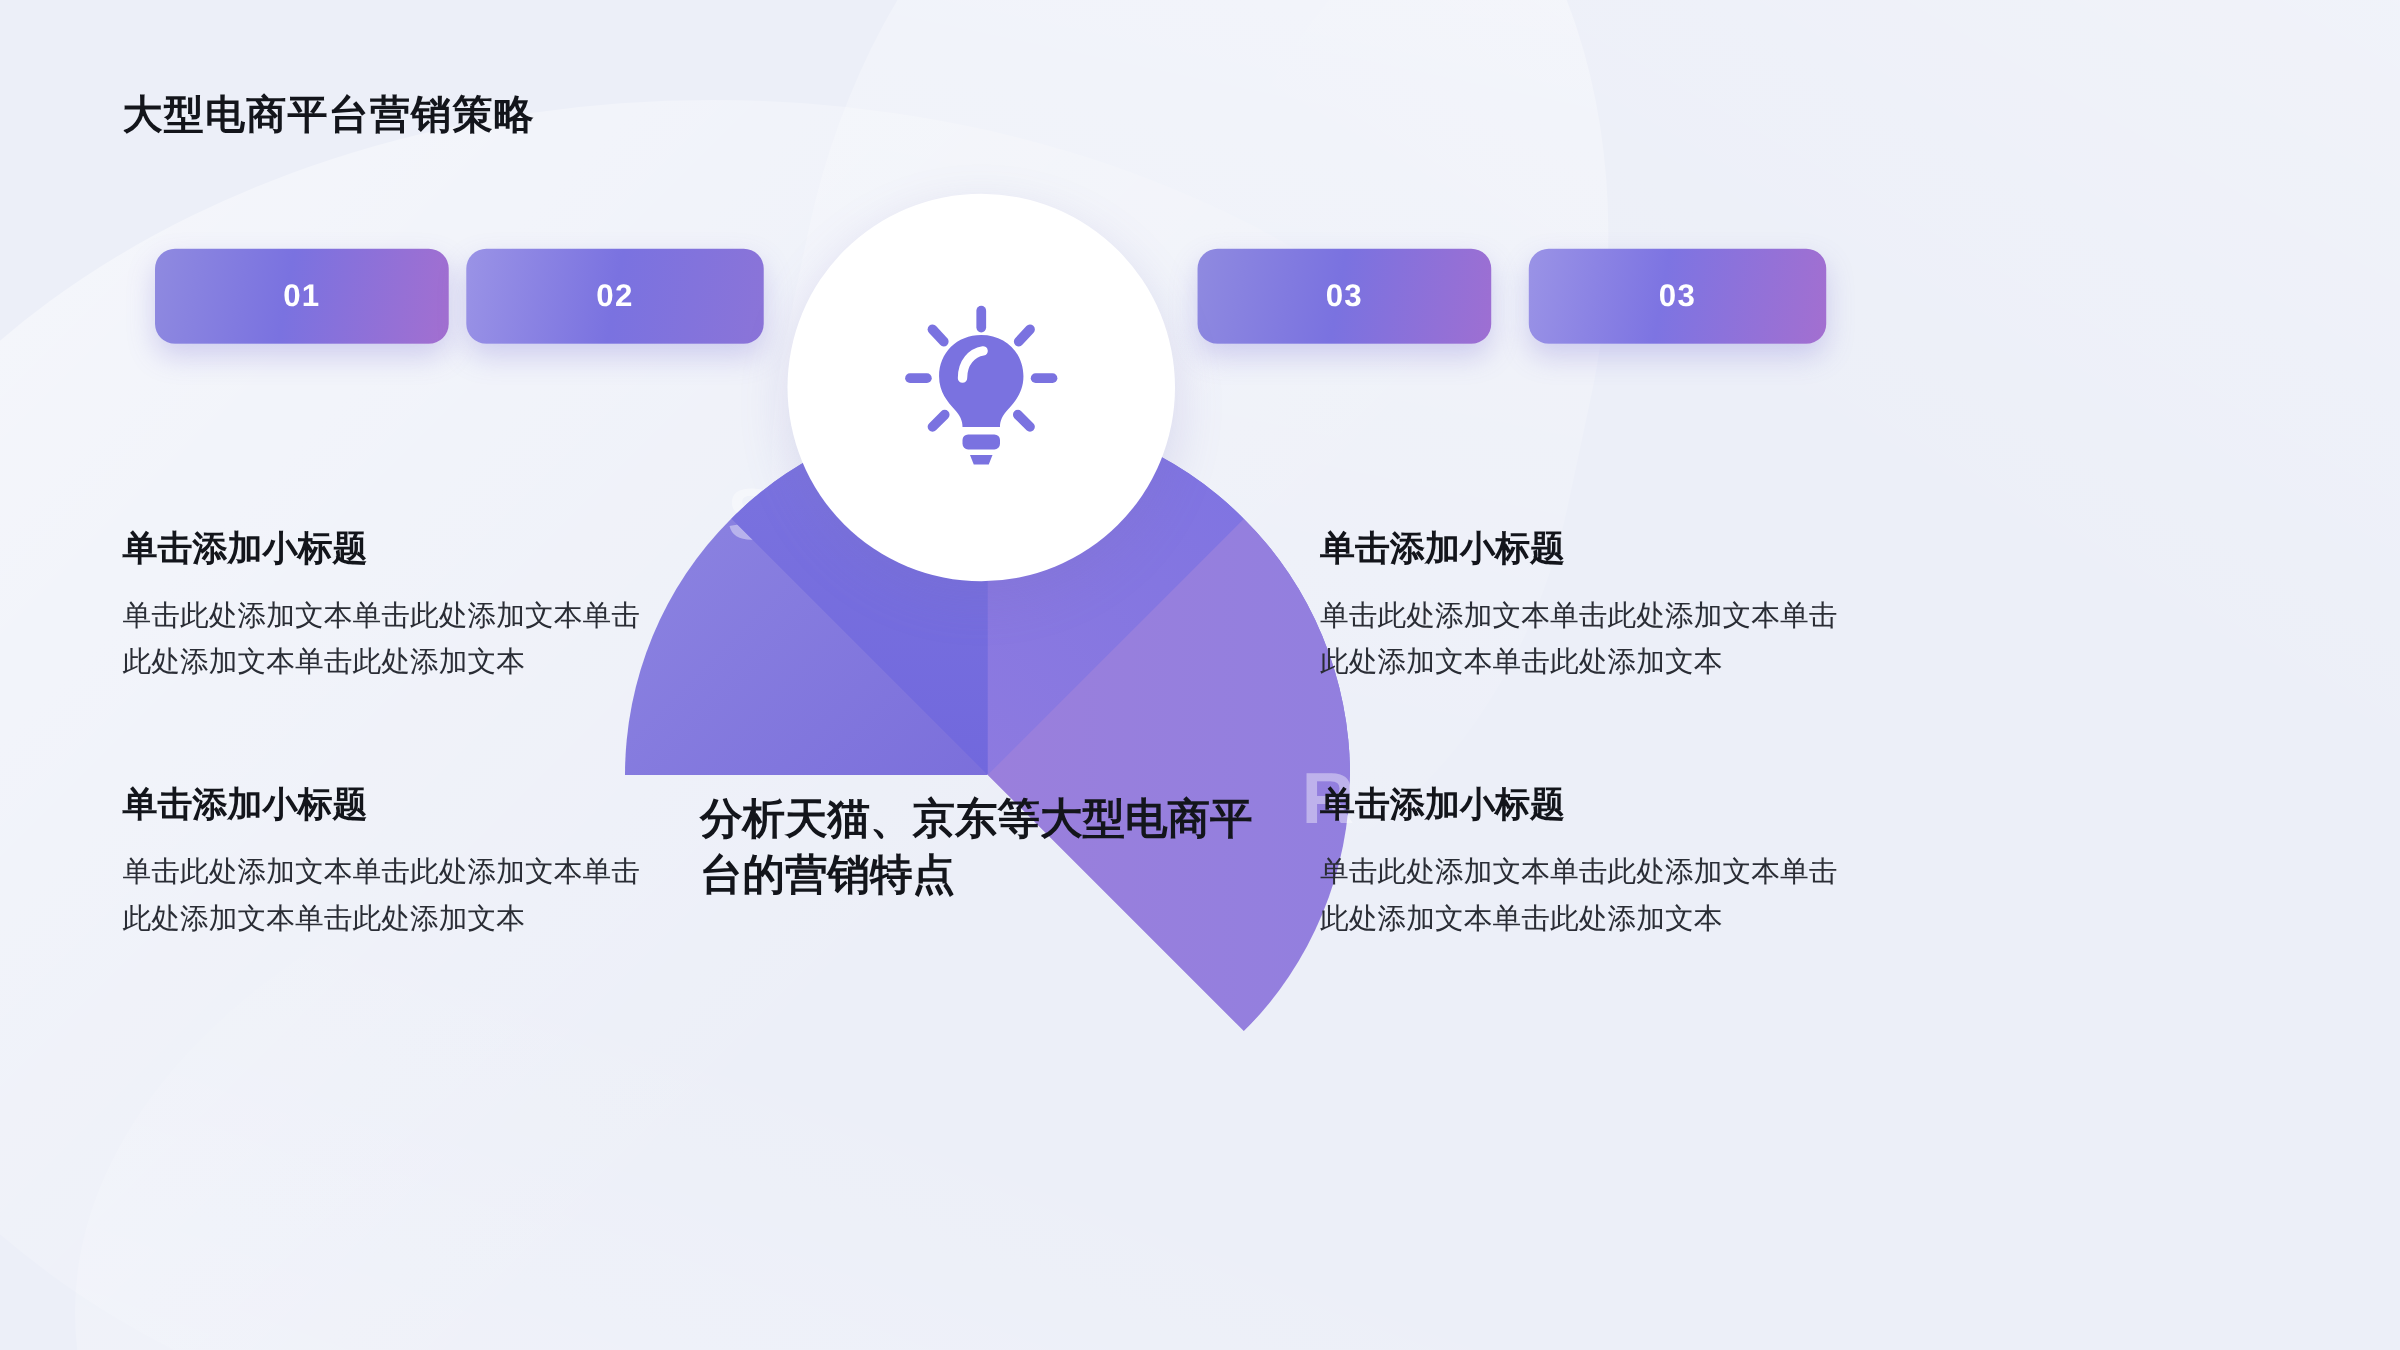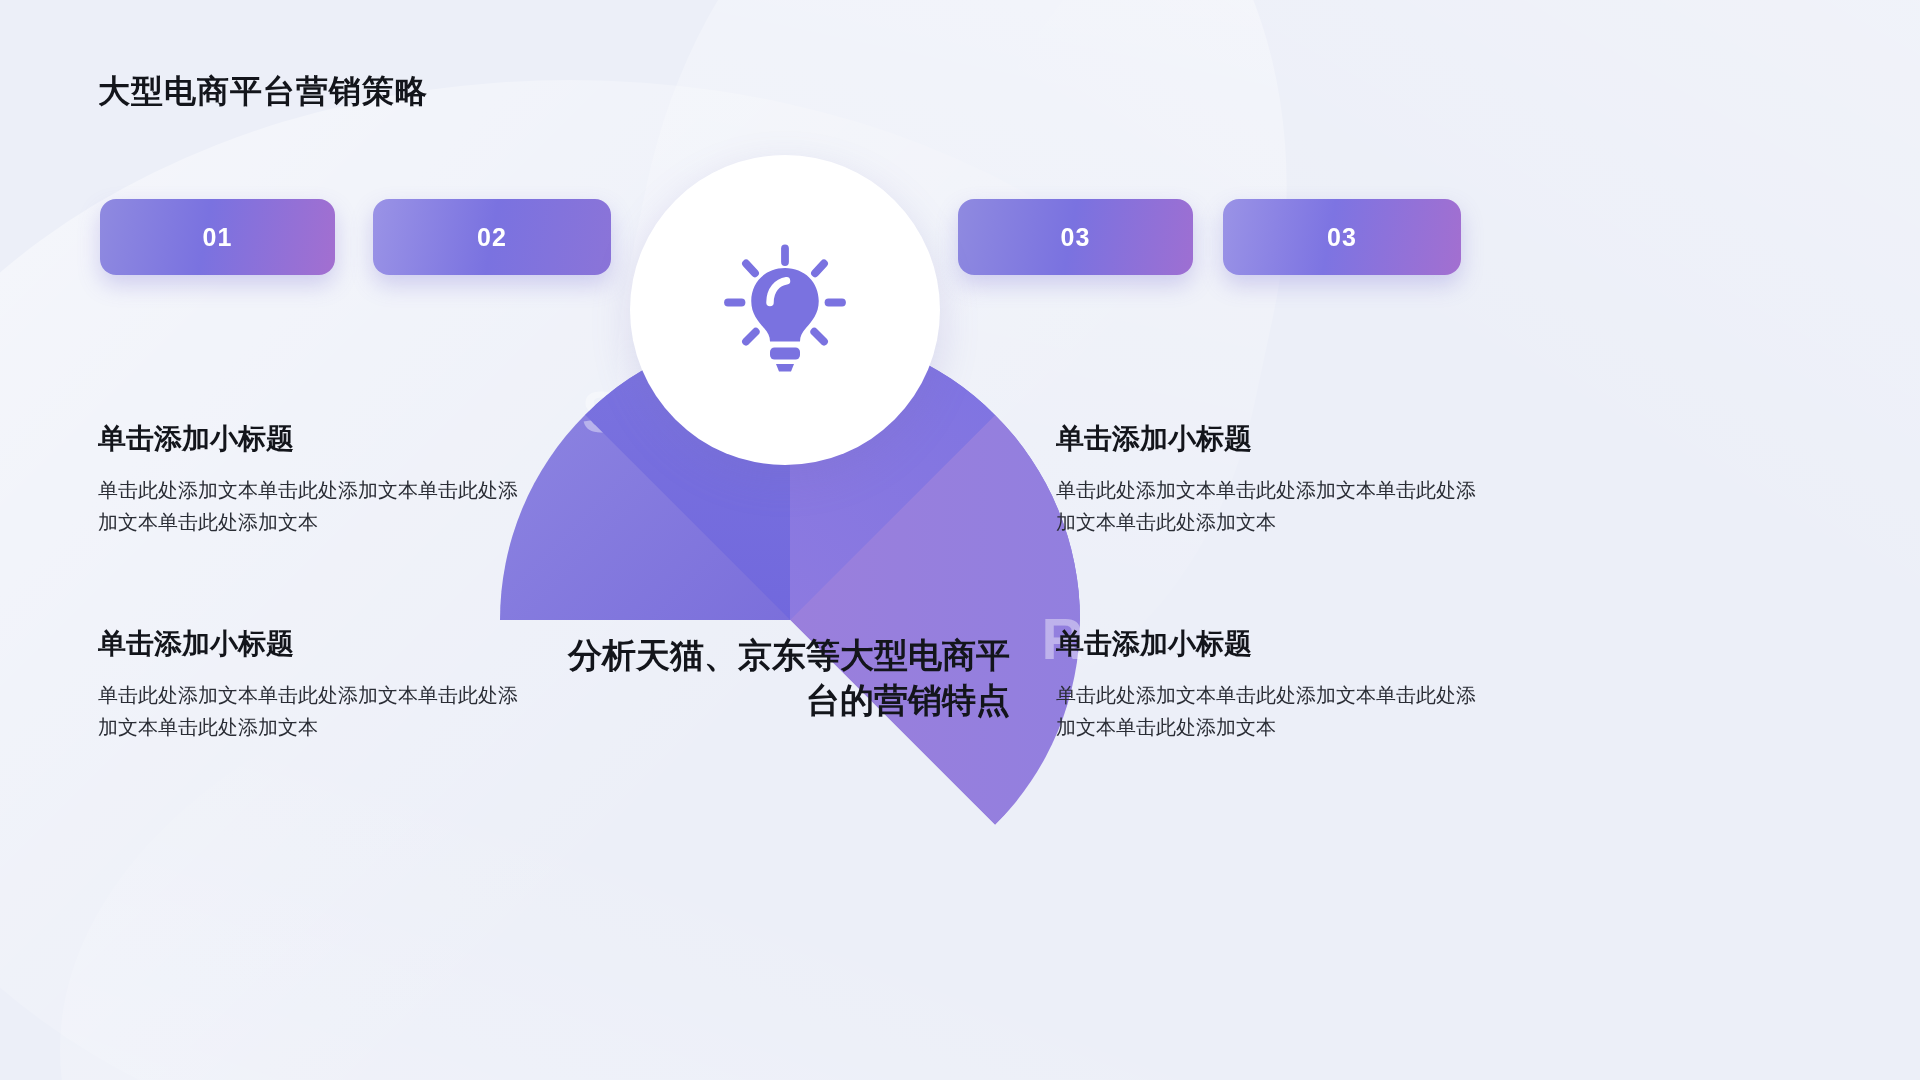--- a/index.html
+++ b/index.html
@@ -48,21 +48,21 @@
 
   
   .badge {
     position:absolute; top:199px;
     height:76px; border-radius:16px;
     display:flex; align-items:center; justify-content:center;
     color:#ffffff; font-size:25px; font-weight:bold;
     letter-spacing:1px;
     box-shadow:0 10px 22px rgba(110,95,210,.26);
   }
-  .badge-1 { left:100px;  width:235px;
+  .badge-1 { left:124px;  width:235px;
     background:linear-gradient(100deg,#8f8ae0 0%,#7a72e0 45%,#a36fd0 100%); }
   .badge-2 { left:373px;  width:238px;
     background:linear-gradient(100deg,#9a93e6 0%,#7a72e0 50%,#8b74d8 100%); }
   .badge-3 { left:958px;  width:235px;
     background:linear-gradient(100deg,#8f8ae0 0%,#7a72e0 48%,#9e6fd2 100%); }
   .badge-4 { left:1223px; width:238px;
     background:linear-gradient(100deg,#9a93e6 0%,#7d74e2 45%,#a36fd0 100%); }
 
   
   .diagram {
@@ -115,31 +115,31 @@
   }
   .hub svg { width:150px; height:150px; display:block; }
 
   
   .block { position:absolute; width:430px; }
   .block .b-title {
     font-size:28px; font-weight:bold; color:#13151b;
     margin-bottom:16px; white-space:nowrap;
   }
   .block .b-body {
-    font-size:20px; line-height:1.62; color:#2a2d35;
+    font-size:23px; line-height:1.62; color:#2a2d35;
   }
   .blk-tl { left:98px;  top:420px; }
   .blk-bl { left:98px;  top:625px; }
   .blk-tr { left:1056px; top:420px; }
   .blk-br { left:1056px; top:625px; }
 
   
   .center-headline {
     position:absolute; left:560px; top:633px;
-    width:450px; text-align:right;
+    width:450px; text-align:left;
     font-size:34px; font-weight:bold; line-height:1.32;
     color:#13151b;
   }
 </style>
 </head>
 <body>
 
 <div class="bg-wrap">
   <div class="bg-sweep-1"></div>
   <div class="bg-sweep-2"></div>

